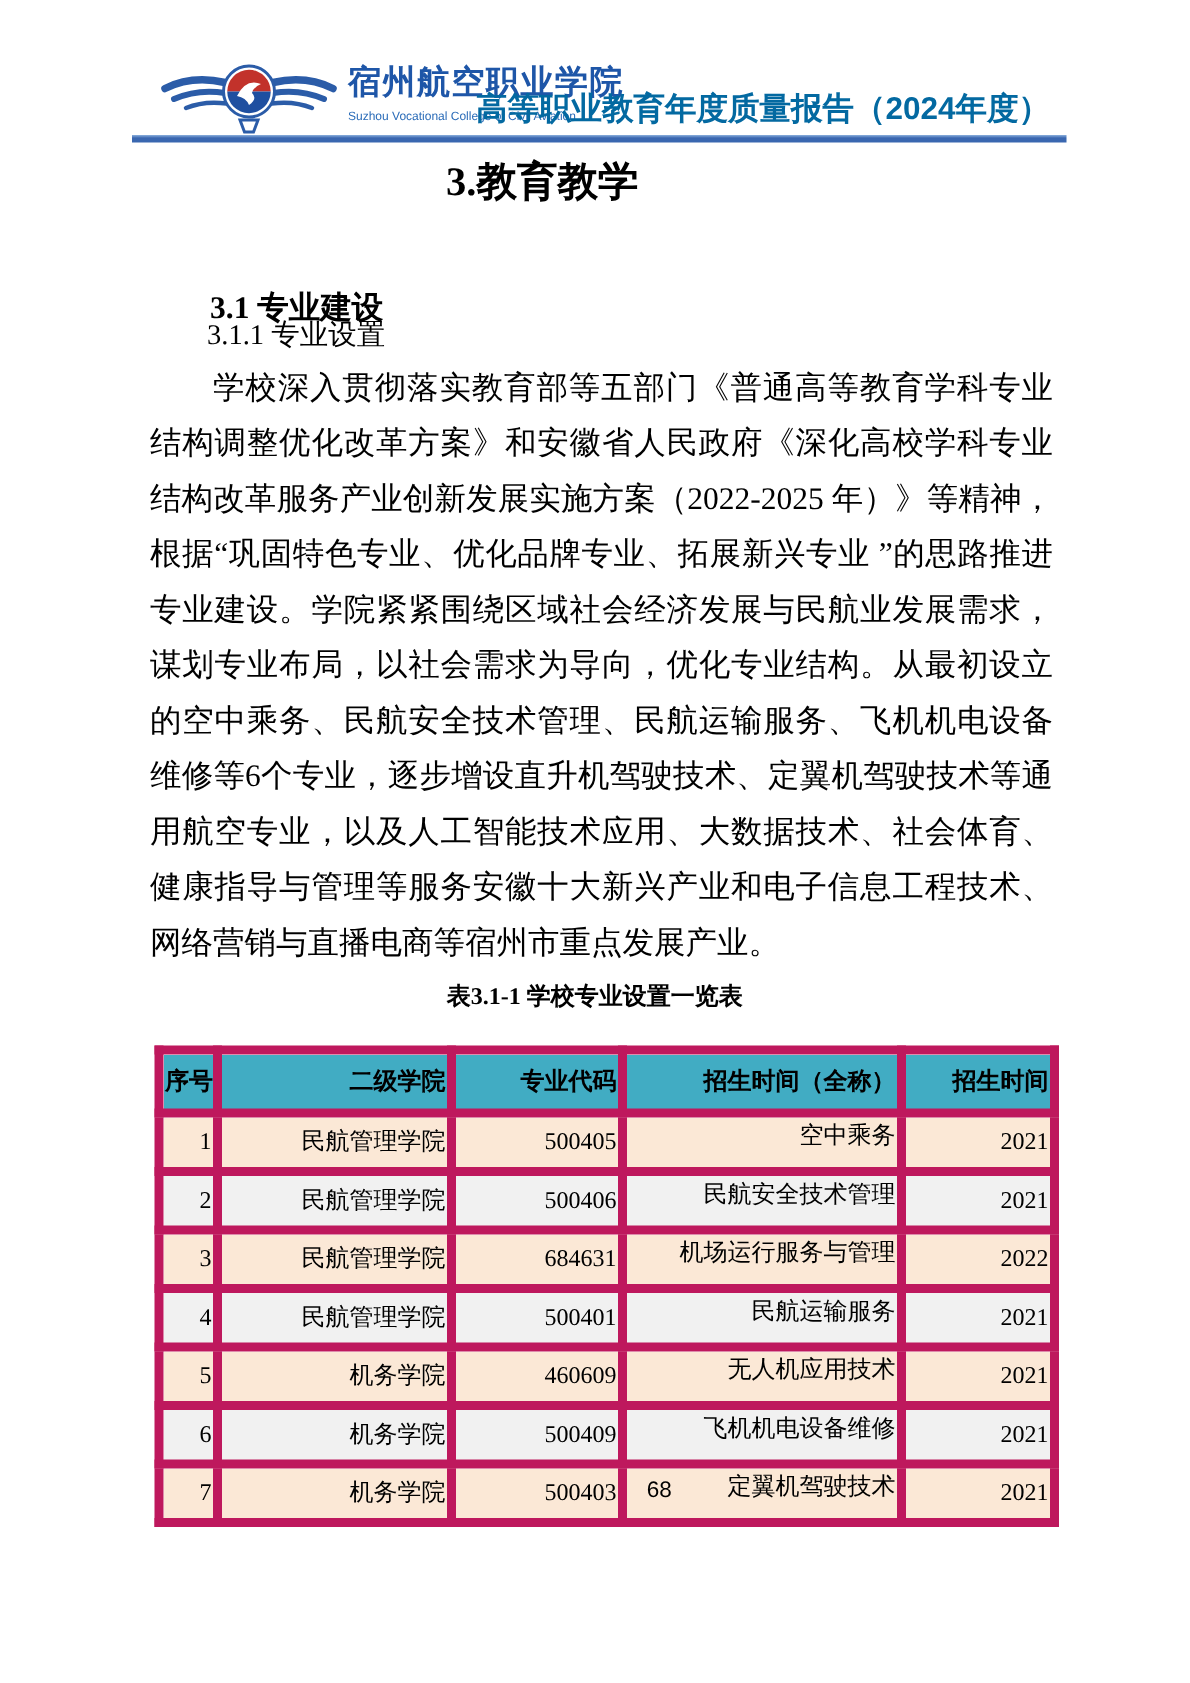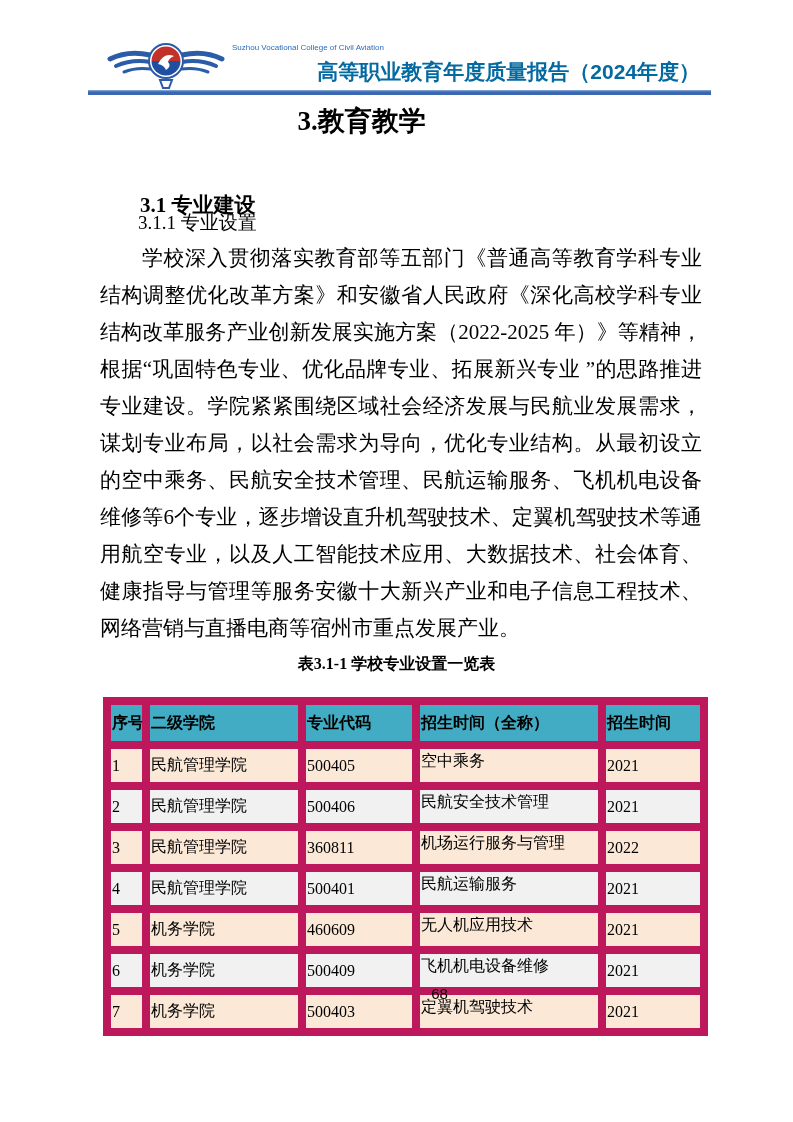--- a/index.html
+++ b/index.html
@@ -49,21 +49,21 @@
   
   .table-caption {
     position:absolute; left:0; top:654px; width:793px; text-align:center;
     font-weight:bold; font-size:16px;
   }
   table.spec-table {
     position:absolute; left:103px; top:697px; width:597px;
     border-collapse:collapse; table-layout:fixed;
   }
   .spec-table th, .spec-table td {
-    border:8px solid #be185d; text-align:left; vertical-align:middle;
+    border:6px solid #be185d; text-align:right; vertical-align:middle;
     overflow:hidden; white-space:nowrap;
   }
   .spec-table th {
     background:#41acc3; color:#000; font-weight:bold; font-size:16px; height:34px;
   }
   .spec-table td { font-size:16px; height:30px; }
   .spec-table tr.row-peach td { background:#fbe8d6; }
   .spec-table tr.row-gray  td { background:#f1f1f1; }
   .spec-table td.col-name { vertical-align:top; padding-top:2px; }
 
@@ -95,20 +95,21 @@
 
       <circle cx="60" cy="23" r="17" fill="#ffffff" stroke="#2b5ca8" stroke-width="2"></circle>
       <path d="M45.5 23 A14.5 14.5 0 0 1 74.5 23 Z" fill="#c2322b"></path>
       <path d="M45.5 23 A14.5 14.5 0 0 0 74.5 23 Z" fill="#1f4fa0"></path>
 
       <path d="M52 26 Q58 14 68 18 Q63 20 62 24 Q66 28 60 32 Q58 27 52 26 Z" fill="#ffffff"></path>
 
       <path d="M54 42 L66 42 L63 50 L57 50 Z" fill="none" stroke="#2b5ca8" stroke-width="2"></path>
     </svg>
     <div class="names">
+      <div class="college-cn">宿州航空职业学院</div>
       <div class="college-en">Suzhou Vocational College of Civil Aviation</div>
     </div>
     <div class="report-title">高等职业教育年度质量报告（2024年度）</div>
   </div>
 
   <div class="header-rule"></div>
 
   <div class="h1">3.教育教学</div>
   <div class="h2">3.1  专业建设</div>
   <div class="h3">3.1.1  专业设置</div>
@@ -145,21 +146,21 @@
       <tr class="row-gray">
         <td>2</td>
         <td>民航管理学院</td>
         <td>500406</td>
         <td class="col-name">民航安全技术管理</td>
         <td>2021</td>
       </tr>
       <tr class="row-peach">
         <td>3</td>
         <td>民航管理学院</td>
-        <td>360811</td>
+        <td>684631</td>
         <td class="col-name">机场运行服务与管理</td>
         <td>2022</td>
       </tr>
       <tr class="row-gray">
         <td>4</td>
         <td>民航管理学院</td>
         <td>500401</td>
         <td class="col-name">民航运输服务</td>
         <td>2021</td>
       </tr>

